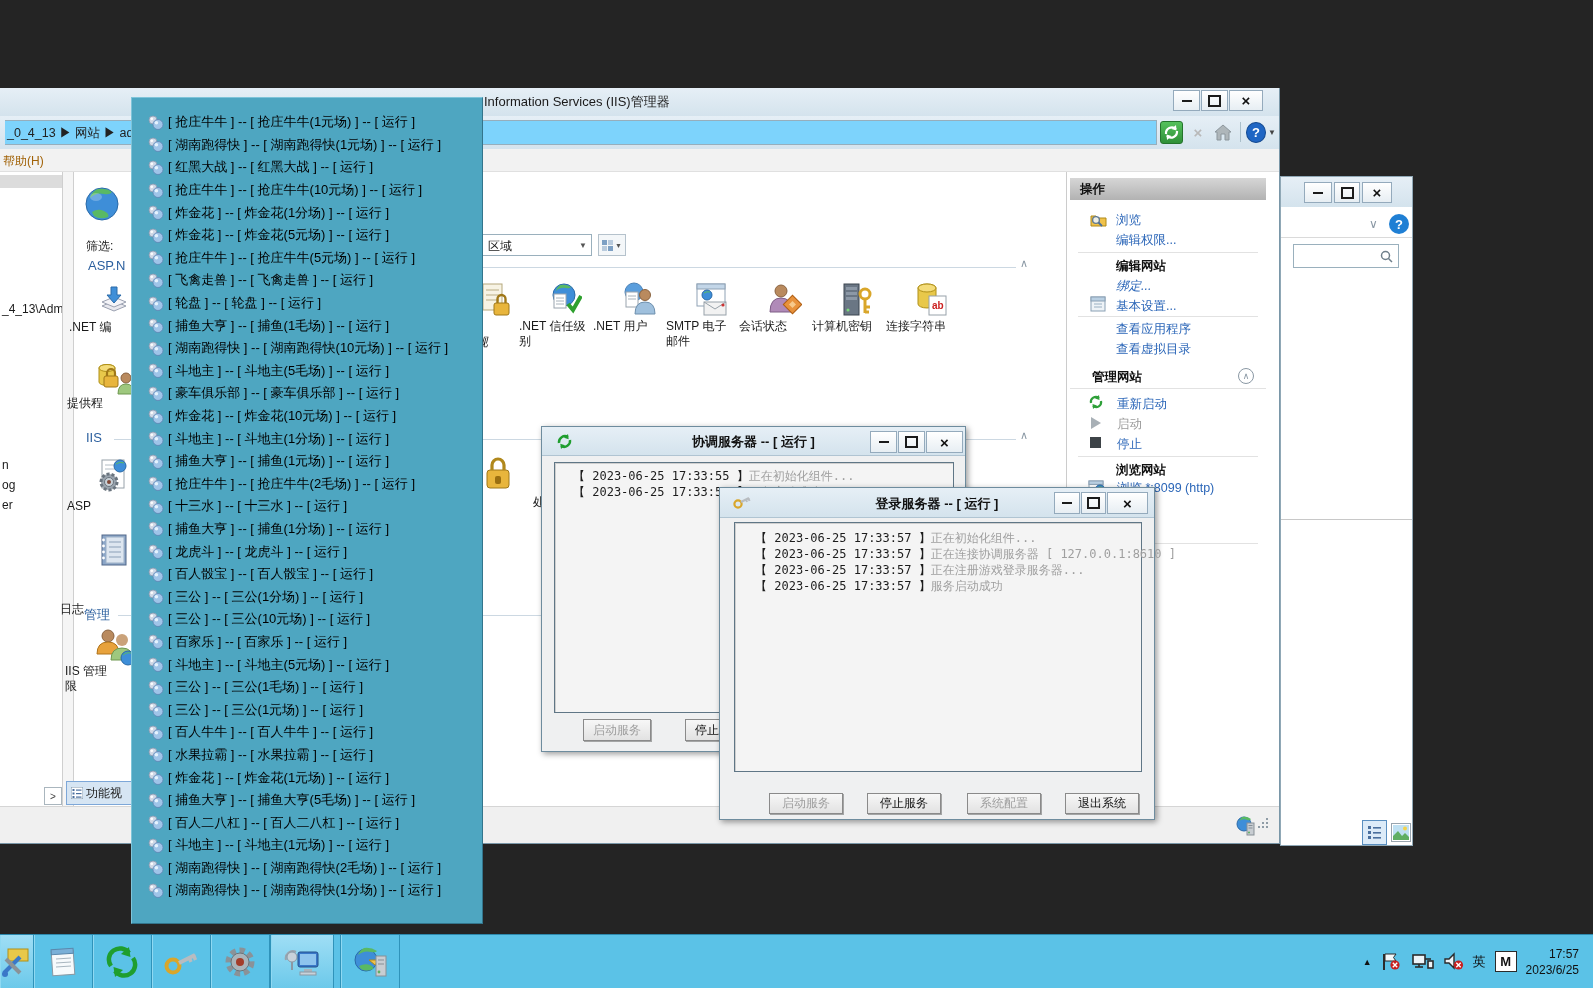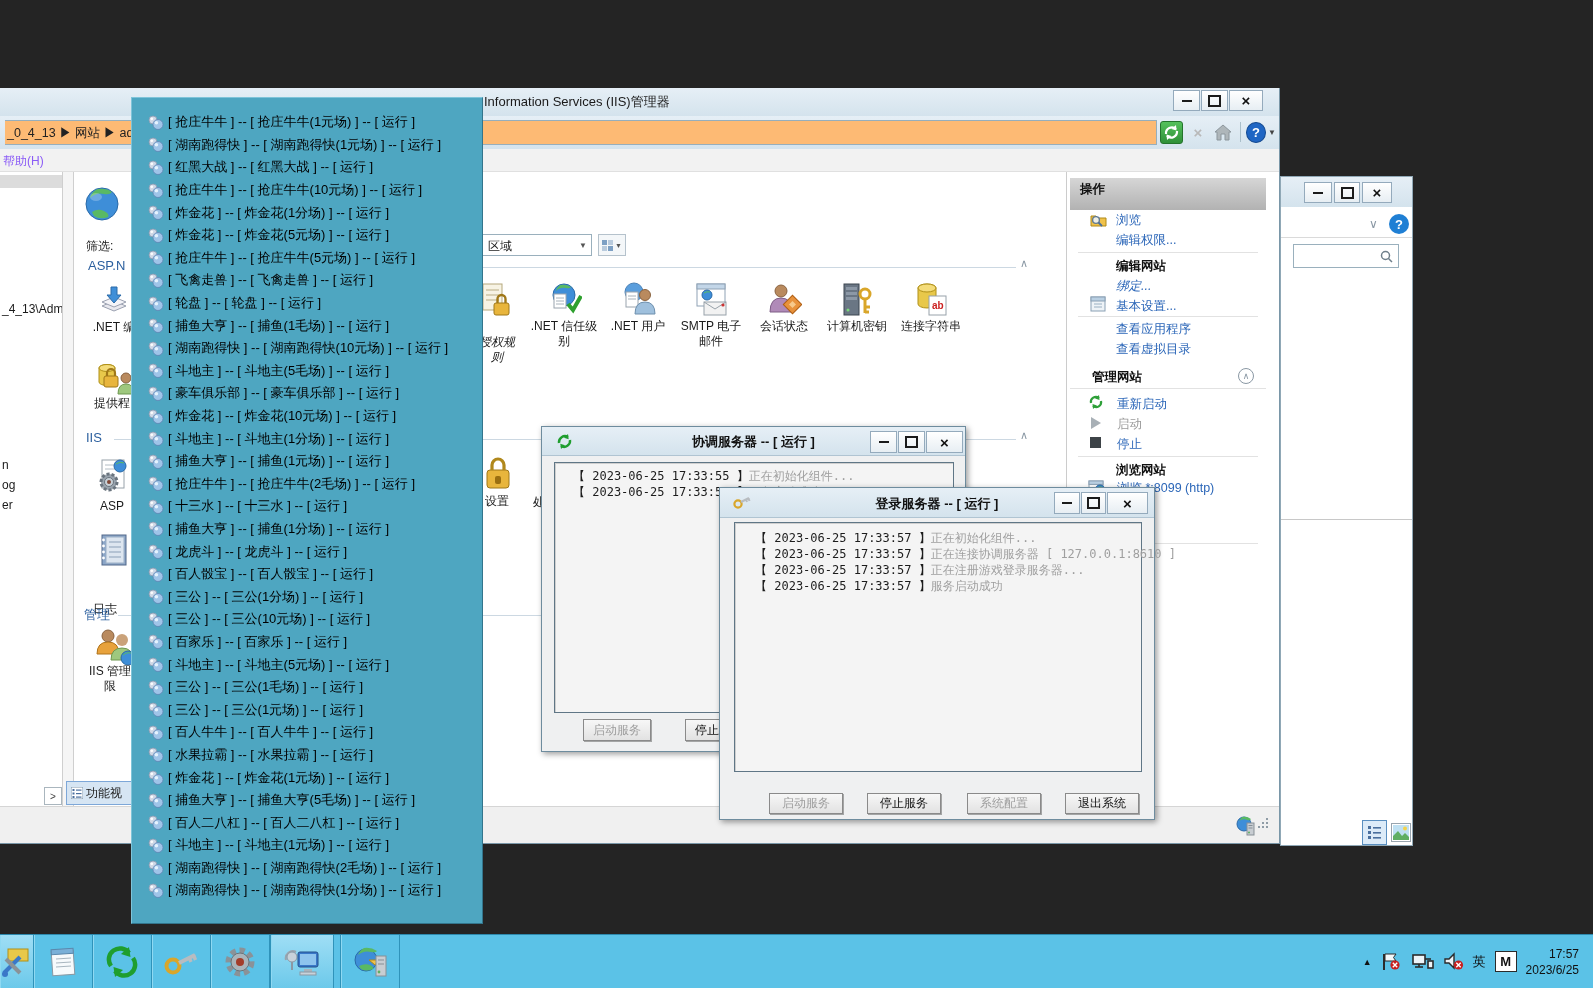--- a/index.html
+++ b/index.html
@@ -25,21 +25,21 @@
   .lt{color:#1c1c1c;margin-left:12px;} .lm{color:#9f9f9f;}
   
   .alink{color:#2b66b8;font-size:12.5px;line-height:20px;}
   .alink.dis{color:#9a9a9a;}
   .abold{color:#111;font-weight:bold;font-size:12.5px;line-height:20px;}
   .adiv{height:1px;background:#e2e2e2;}
   
   .grp{color:#2b5f9e;font-size:13px;}
   .grpline{height:1px;background:#ccd8e2;}
   .chev{color:#8a98a4;font-size:11px;line-height:11px;}
-  .featlbl{width:90px;text-align:center;font-size:12px;line-height:15px;color:#1a1a1a;}
+  .featlbl{width:90px;font-size:12px;line-height:15px;color:#1a1a1a;}
   
   .game-row{height:22.6px;display:flex;align-items:center;padding-left:16px;}
   .gicon{width:16px;height:15px;margin-right:4px;flex:0 0 auto;}
   .glabel{font-size:13px;color:#000;white-space:nowrap;}
   
   .tkbtn{height:53px;display:flex;align-items:center;justify-content:center;
          border-right:1px solid #2f93ba;box-shadow:inset 1px 0 0 #8fd9f2;}
   .tkbtn.active{background:linear-gradient(#9fdef5,#6cc9ea);}
   .traytxt{font-size:13px;color:#111;}
   .clock{font-size:12px;color:#111;text-align:right;line-height:16px;}
@@ -98,21 +98,21 @@
         <span class="gmin"></span>
       </div>
     <div class="abs winbtn" style="left:1201px;top:2px;width:27px;height:21px;">
         <span class="gmax"></span>
       </div>
     <div class="abs winbtn" style="left:1229px;top:2px;width:34px;height:21px;">
         <span class="gclose">×</span>
       </div>
 
     <div class="abs tbband" style="left:0;top:28px;width:1279px;height:33px;"></div>
-    <div class="abs" style="left:5px;top:32px;width:1152px;height:25px;background:#fdba74;border:1px solid #96aebc;border-left:none;overflow:hidden;">
+    <div class="abs" style="left:5px;top:32px;width:1152px;height:25px;background:#7dd3fc;border:1px solid #96aebc;border-left:none;overflow:hidden;">
       <span class="abs" style="left:2px;top:4px;font-size:12.5px;color:#222;white-space:nowrap;">_0_4_13 ▶ 网站 ▶ ad</span>
     </div>
     <div class="abs" style="left:1160px;top:33px;width:23px;height:23px;background:linear-gradient(#55c15c,#2f9038);border:1px solid #24742c;border-radius:3px;">
       <svg width="21" height="21" viewBox="0 0 21 21">
           <path d="M5 12 A6 6 0 0 1 15 7" fill="none" stroke="#fff" stroke-width="2.2"></path>
           <path d="M15 3 L15.5 8.5 L10.5 7 Z" fill="#fff"></path>
           <path d="M16 9 A6 6 0 0 1 6 14" fill="none" stroke="#fff" stroke-width="2.2"></path>
           <path d="M6 18 L5.5 12.5 L10.5 14 Z" fill="#fff"></path>
         </svg>
     </div>
@@ -124,21 +124,21 @@
           <path d="M9 1 L17 8 L15 8 L15 16 L11 16 L11 10 L7 10 L7 16 L3 16 L3 8 L1 8 Z" fill="#aeb6ba" stroke="#8c969c"></path>
         </svg>
     </div>
     <div class="abs" style="left:1240px;top:34px;width:1px;height:20px;background:#aabfca;"></div>
     <div class="abs" style="left:1246px;top:33px;width:30px;height:23px;display:flex;align-items:center;gap:2px;">
       <span style="width:19px;height:19px;border-radius:50%;background:#1f66c4;border:1px solid #134a92;color:#fff;font-weight:bold;font-size:13px;display:flex;align-items:center;justify-content:center;">?</span>
       <span style="font-size:8px;color:#444;">▼</span>
     </div>
 
     <div class="abs" style="left:0;top:61px;width:1279px;height:23px;background:#f2f2f2;border-bottom:1px solid #e0e0e0;"></div>
-    <div class="abs" style="left:3px;top:65px;font-size:12px;color:#8b5cf6;">帮助(H)</div>
+    <div class="abs" style="left:3px;top:65px;font-size:12px;color:#a16207;">帮助(H)</div>
 
     <div class="abs" style="left:0;top:84px;width:1279px;height:634px;background:#ffffff;"></div>
 
     <div class="abs" style="left:0;top:84px;width:62px;height:634px;background:#fff;">
       <div class="abs" style="left:0;top:3px;width:62px;height:13px;background:#dcdcdc;"></div>
       <div class="abs" style="left:2px;top:130px;font-size:12px;color:#1a1a1a;white-space:nowrap;">_4_13\Admi</div>
       <div class="abs" style="left:2px;top:286px;font-size:12px;color:#1a1a1a;">n</div>
       <div class="abs" style="left:2px;top:306px;font-size:12px;color:#1a1a1a;">og</div>
       <div class="abs" style="left:2px;top:326px;font-size:12px;color:#1a1a1a;">er</div>
     </div>
@@ -337,21 +337,21 @@
       <path d="M17 32 Q17 20 28 20 Q39 20 39 32 Z" fill="#9ec87e" stroke="#6e9850"></path>
       <circle cx="34" cy="30" r="7" fill="#3e8ed8" stroke="#2a6aa8"></circle>
       <path d="M29 27 Q34 23 39 26" stroke="#59b964" fill="none"></path>
     </svg>
     <div class="abs featlbl" style="left:65px;top:576px;">
       <div>IIS 管理</div>
         <div>限</div>
     </div>
 
     <div class="abs" style="left:1066px;top:84px;width:210px;height:634px;background:#fff;border-left:1px solid #ccc;"></div>
-    <div class="abs" style="left:1070px;top:90px;width:196px;height:32px;background:linear-gradient(#d6d6d6,#b2b2b2);color:#111;font-weight:bold;font-size:12.5px;line-height:22px;padding-left:10px;">操作</div>
+    <div class="abs" style="left:1070px;top:90px;width:196px;height:22px;background:linear-gradient(#d6d6d6,#b2b2b2);color:#111;font-weight:bold;font-size:12.5px;line-height:22px;padding-left:10px;">操作</div>
 
     <svg class="abs" style="left:1090px;top:124px;" width="17" height="15" viewBox="0 0 17 15">
       <path d="M1 4 h5 l2 2 h8 v8 h-15 Z" fill="#f0c24a" stroke="#b08a18"></path>
       <circle cx="6" cy="8" r="3.4" fill="#eef6ff" opacity=".85" stroke="#4a6f9e" stroke-width="1.4"></circle>
       <line x1="8.5" y1="10.5" x2="12" y2="14" stroke="#4a6f9e" stroke-width="1.8"></line>
     </svg>
     <div class="abs alink" style="left:1116px;top:122px;">浏览</div>
     <div class="abs alink" style="left:1116px;top:142px;">编辑权限...</div>
     <div class="abs adiv" style="left:1078px;top:164px;width:180px;"></div>
     <div class="abs abold" style="left:1116px;top:168px;">编辑网站</div>

